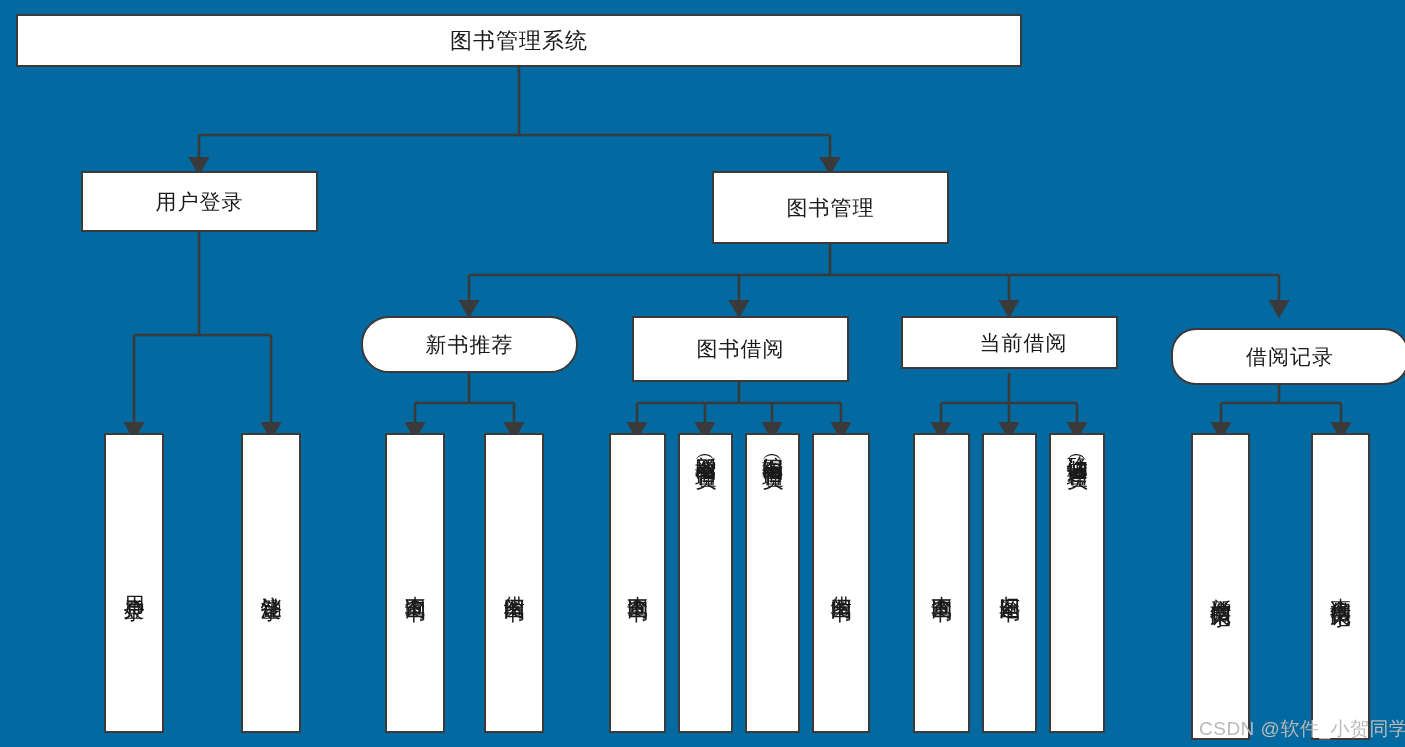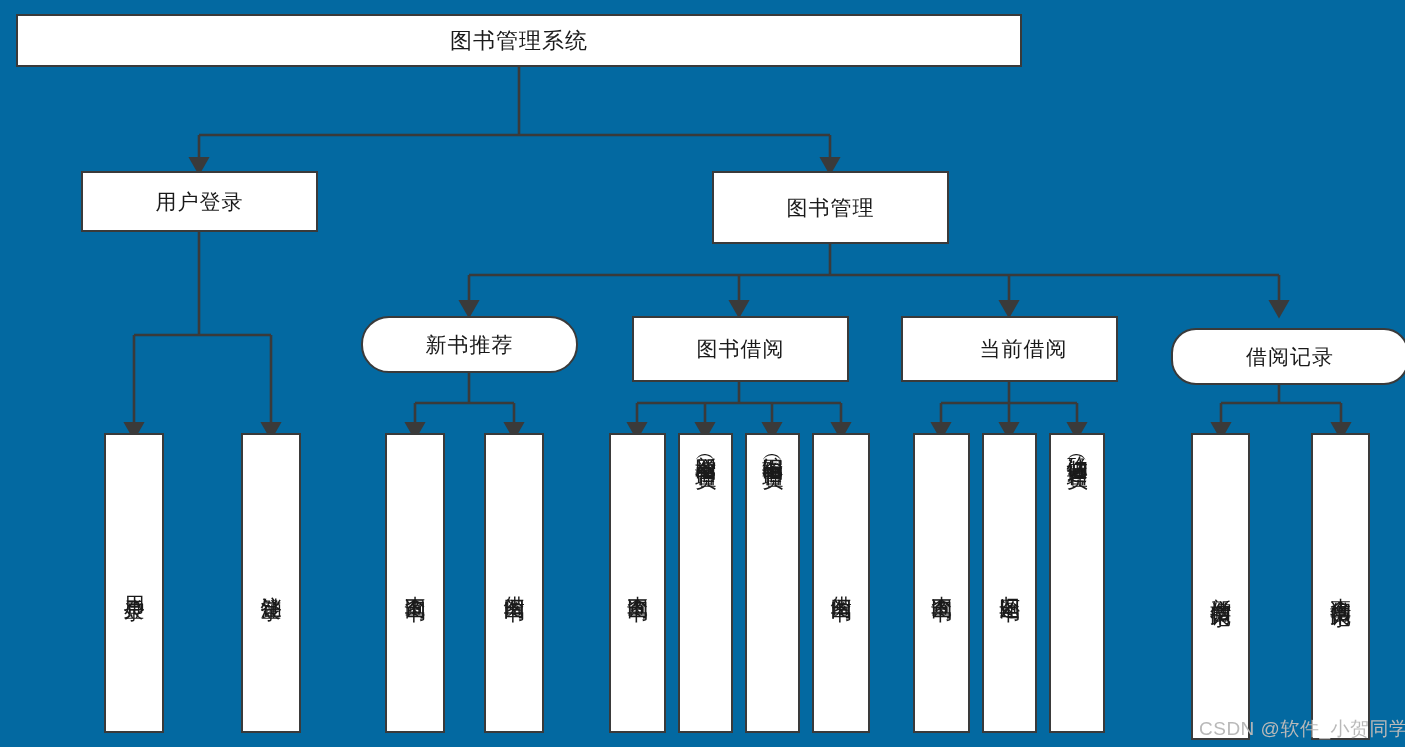--- a/index.html
+++ b/index.html
@@ -116,21 +116,21 @@
     </g>
   </svg>
 
   <div class="node node-h node-root" style="left:16px; top:14px; width:1006px; height:53px;">图书管理系统</div>
 
   <div class="node node-h" style="left:81px; top:171px; width:237px; height:61px;">用户登录</div>
   <div class="node node-h" style="left:712px; top:171px; width:237px; height:73px;">图书管理</div>
 
   <div class="node node-h" style="left:361px; top:316px; width:217px; height:57px;border-radius:28px;">新书推荐</div>
   <div class="node node-h" style="left:632px; top:316px; width:217px; height:66px;">图书借阅</div>
-  <div class="node node-h" style="left:901px; top:316px; width:217px; height:66px;padding-left:28px;">当前借阅</div>
+  <div class="node node-h" style="left:901px; top:316px; width:217px; height:53px;padding-left:28px;">当前借阅</div>
   <div class="node node-h" style="left:1171px; top:328px; width:238px; height:57px;border-radius:25px;">借阅记录</div>
 
   <div class="node node-v align-center" style="left:104px; top:433px; width:60px; height:300px;">用户登录</div>
   <div class="node node-v align-center" style="left:241px; top:433px; width:60px; height:300px;">注销登录</div>
 
   <div class="node node-v align-center" style="left:385px; top:433px; width:60px; height:300px;">查询图书</div>
   <div class="node node-v align-center" style="left:484px; top:433px; width:60px; height:300px;">借阅图书</div>
 
   <div class="node node-v align-center" style="left:609px; top:433px; width:57px; height:300px;">查询图书</div>
   <div class="node node-v align-start" style="left:678px; top:433px; width:55px; height:300px;">新增图书（管理员）</div>

